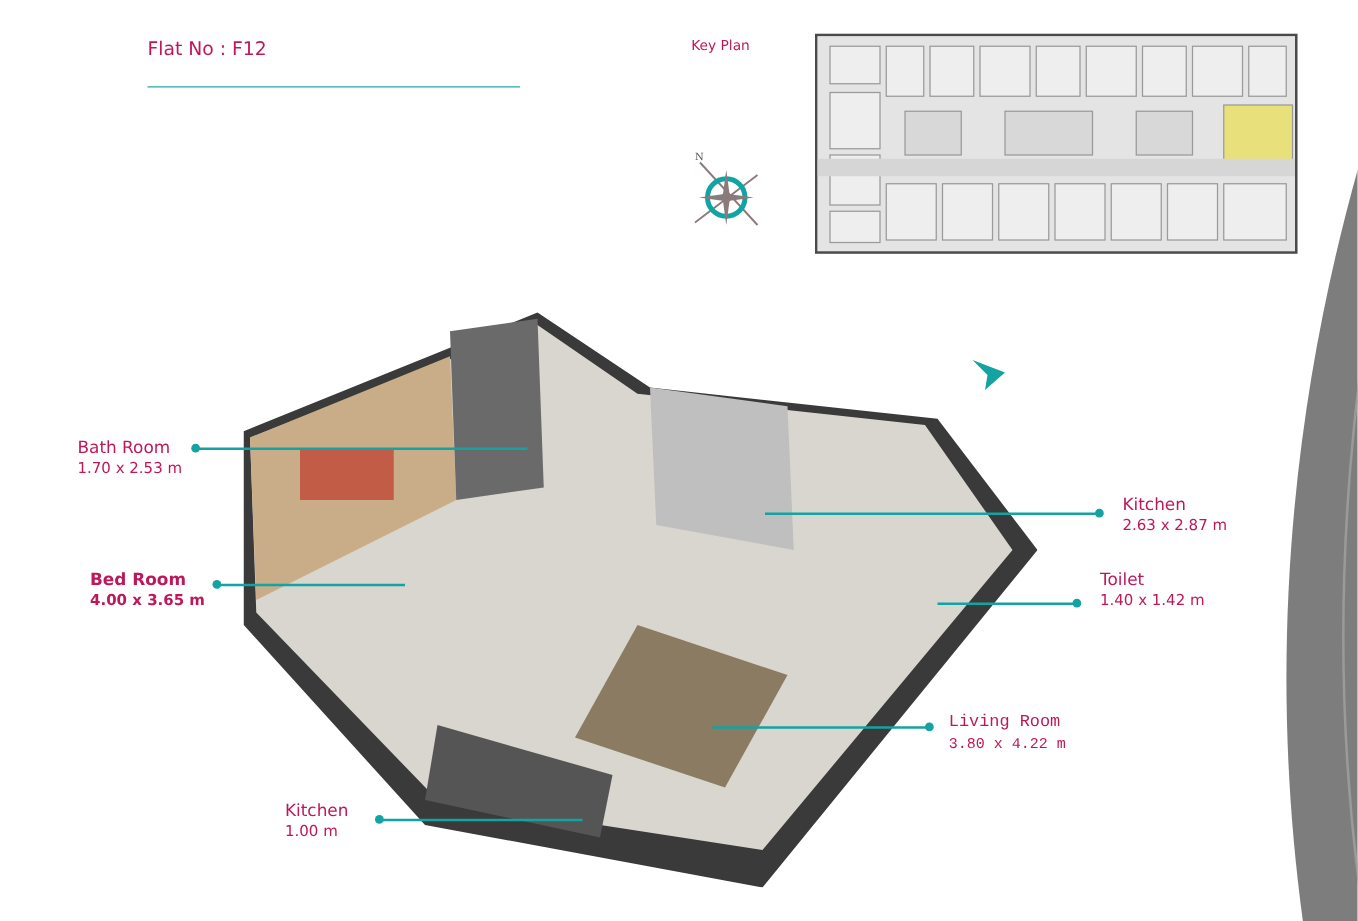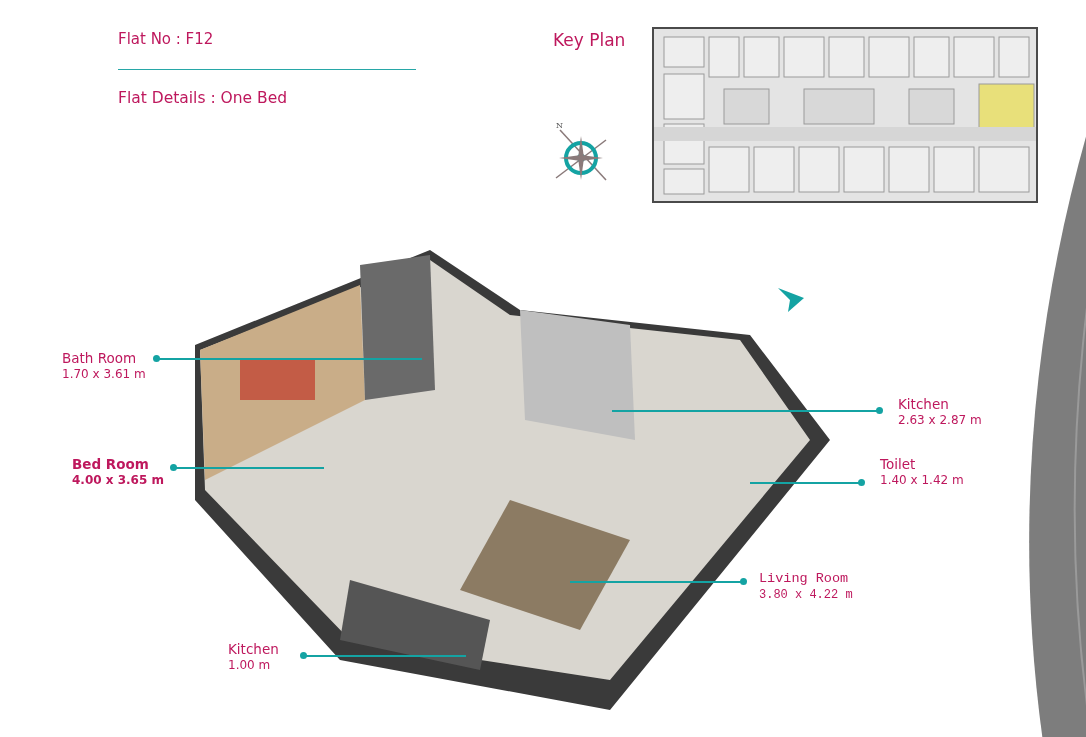--- a/index.html
+++ b/index.html
@@ -2,42 +2,41 @@
 <html><head>
 <meta charset="utf-8">
 <style>
   html,body{margin:0;padding:0;}
   body{width:1086px;height:737px;position:relative;overflow:hidden;background:#ffffff;font-family:"DejaVu Sans",sans-serif;color:#555;}
   .abs{position:absolute;}
   .txt{color:#be185d;}
   .flatno{left:118px;top:30px;font-size:15px;}
   .rule{left:118px;top:69px;width:298px;height:1px;background:#27a7a7;}
   .details{left:118px;top:87px;font-size:15.5px;line-height:22px;}
-  .keytitle{left:553px;top:30px;font-size:17px;}
+  .keytitle{left:553px;top:30px;font-size:11px;}
   .compass{left:548px;top:118px;width:66px;height:70px;}
   .keyplan{left:652px;top:27px;width:386px;height:176px;background:#e6e6e6;border:2px solid #4a4a4a;box-sizing:border-box;}
   .swoosh{right:-120px;top:-40px;width:260px;height:860px;}
   .label{font-size:13.5px;line-height:16px;}
   .label .dim{font-size:12px;}
   .dot{width:7px;height:7px;border-radius:50%;background:#14a3a3;}
   .line{height:1.5px;background:#14a3a3;}
   .render{left:190px;top:240px;width:640px;height:470px;}
 </style>
 </head>
 <body>
 
 <svg class="abs swoosh" viewBox="0 0 260 860">
   <path d="M200,0 C120,200 40,500 110,860 L260,860 L260,0 Z" fill="#7d7d7d"></path>
   <path d="M215,0 C150,220 90,520 160,860" stroke="#9a9a9a" stroke-width="2" fill="none"></path>
 </svg>
 
 <div class="abs flatno txt">Flat No : F12</div>
 <div class="abs rule"></div>
 <div class="abs details txt">
-  <div>Flat Details : One Bed</div>
 </div>
 
 <div class="abs keytitle txt">Key Plan</div>
 
 <svg class="abs compass" viewBox="0 0 66 70">
   <text x="8" y="10" font-size="8" fill="#555" font-family="DejaVu Serif, serif">N</text>
   <line x1="12" y1="12" x2="58" y2="62" stroke="#8a7a7a" stroke-width="1.5"></line>
   <line x1="58" y1="22" x2="8" y2="60" stroke="#8a7a7a" stroke-width="1.5"></line>
   <circle cx="33" cy="40" r="15" fill="none" stroke="#14a3a3" stroke-width="4"></circle>
   <circle cx="33" cy="40" r="4" fill="#14a3a3"></circle>
@@ -83,21 +82,21 @@
   <polygon points="10,110 170,45 175,160 15,240" fill="#c9ad88"></polygon>
   <polygon points="170,25 240,15 245,150 175,160" fill="#6a6a6a"></polygon>
   <polygon points="330,70 440,85 445,200 335,180" fill="#bfbfbf"></polygon>
   <rect x="50" y="120" width="75" height="40" fill="#c0392b" opacity="0.7"></rect>
   <polygon points="320,260 440,300 390,390 270,350" fill="#8c7b63"></polygon>
   <polygon points="160,340 300,380 290,430 150,400" fill="#555"></polygon>
 </svg>
 
 <div class="abs label txt" style="left:62px;top:350px;">
   <div>Bath Room</div>
-  <div class="dim">1.70 x 3.61 m</div>
+  <div class="dim">1.70 x 2.53 m</div>
 </div>
 <div class="abs dot" style="left:153px;top:355px;"></div>
 <div class="abs line" style="left:157px;top:358px;width:265px;"></div>
 
 <div class="abs label txt" style="left:72px;top:456px;font-weight:bold;">
   <div>Bed Room</div>
   <div class="dim">4.00 x 3.65 m</div>
 </div>
 <div class="abs dot" style="left:170px;top:464px;"></div>
 <div class="abs line" style="left:174px;top:467px;width:150px;"></div>

